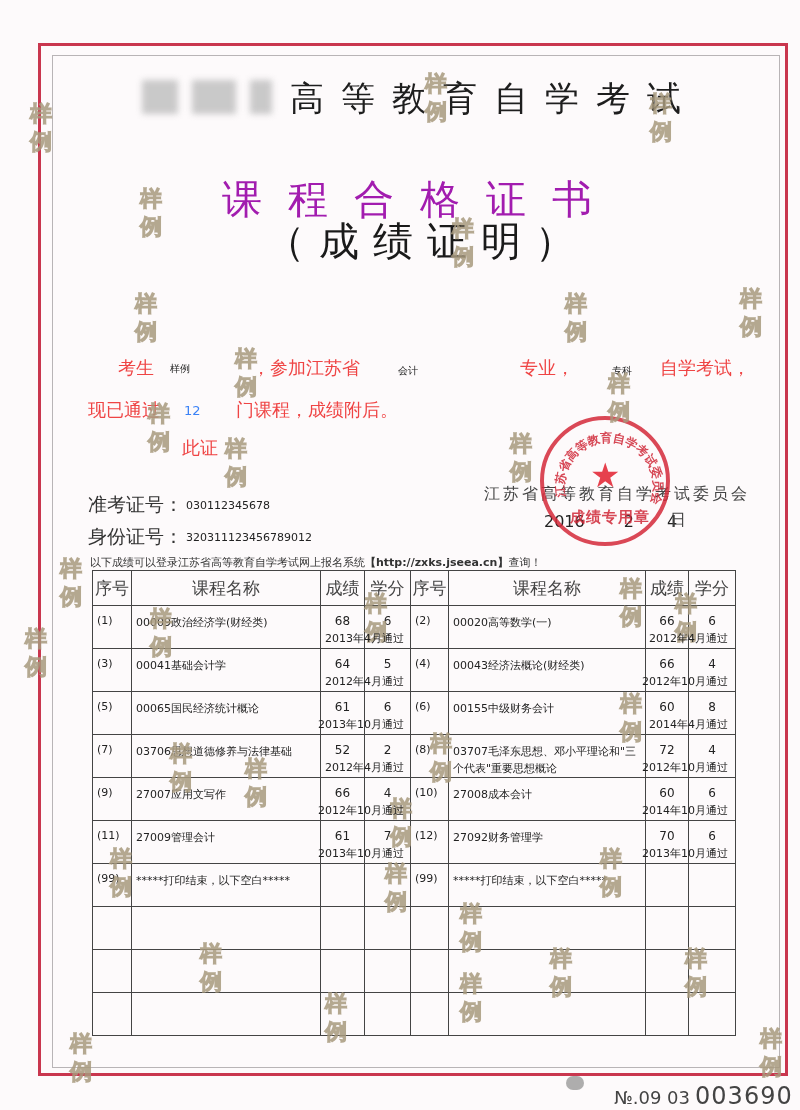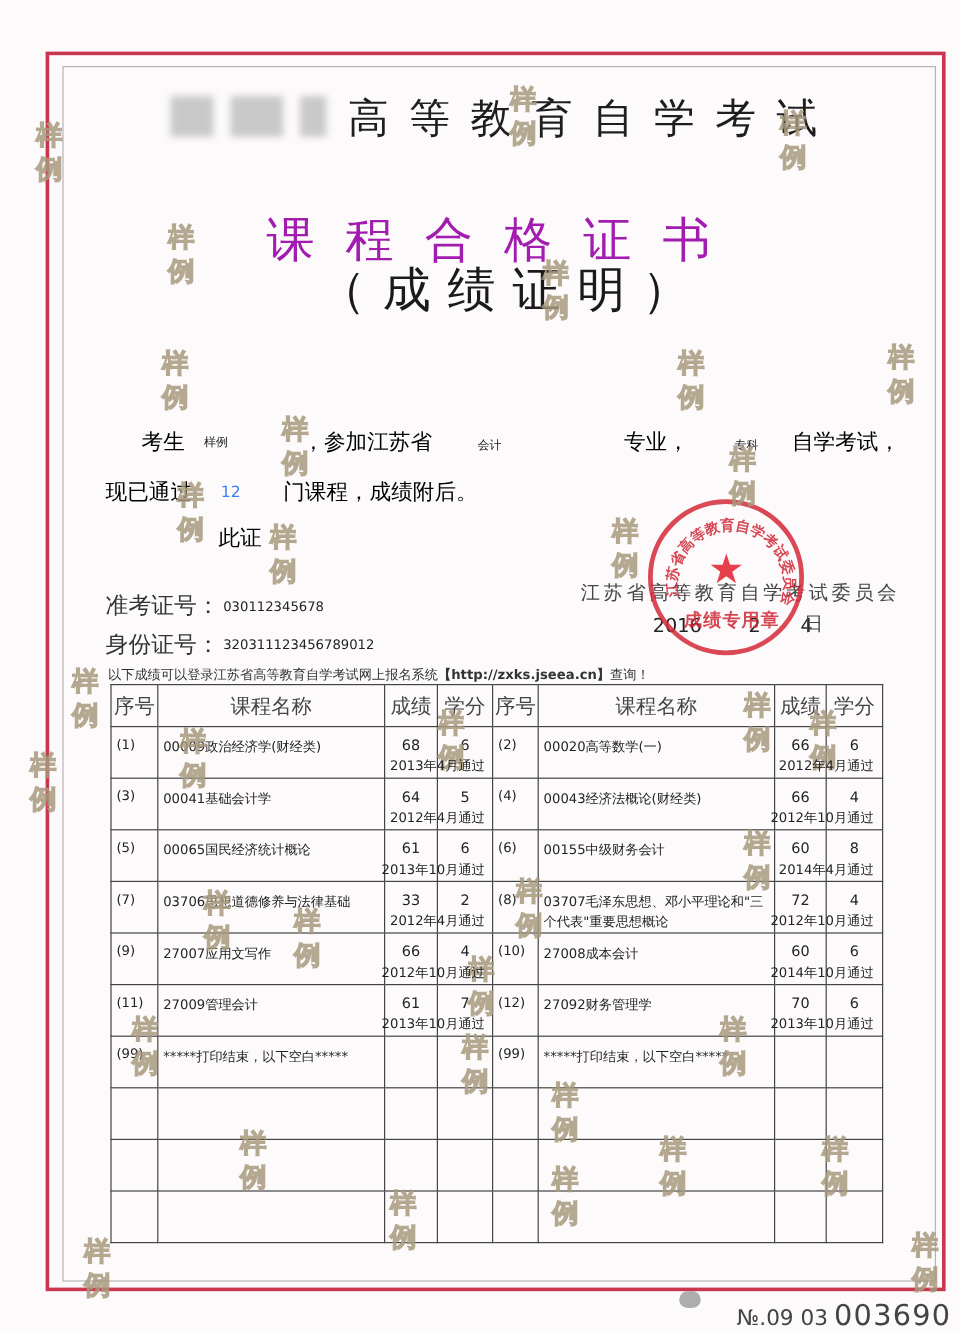--- a/index.html
+++ b/index.html
@@ -7,21 +7,21 @@
        font-family:"DejaVu Serif","Liberation Serif",serif;color:#2a2a2a;}
   .outer-border{position:absolute;left:38px;top:43px;width:750px;height:1033px;
        border:3px solid #c9364e;box-sizing:border-box;}
   .inner-border{position:absolute;left:52px;top:55px;width:728px;height:1013px;
        border:1px solid #b8b4b6;box-sizing:border-box;}
   .abs{position:absolute;}
   .blur-block{position:absolute;top:80px;height:34px;background:#bdbdbd;filter:blur(3px);opacity:.8;}
   .h-exam{left:290px;top:76px;font-size:34px;letter-spacing:17px;color:#1e1e1e;}
   .h-title{left:222px;top:172px;font-size:40px;letter-spacing:26px;color:#a21caf;}
   .h-sub{left:265px;top:214px;font-size:40px;letter-spacing:14px;color:#1a1a1a;}
-  .body-text{font-size:18px;color:#000000;}
+  .body-text{font-size:18px;color:#ef4444;}
   .small-fill{font-family:"DejaVu Sans","Liberation Sans",sans-serif;font-size:10px;color:#222;}
   .num-fill{font-family:"DejaVu Sans","Liberation Sans",sans-serif;font-size:13px;color:#3b82f6;}
   .label-big{font-size:19px;color:#333;}
   .id-val{font-family:"DejaVu Sans","Liberation Sans",sans-serif;font-size:11px;color:#222;}
   .note{left:90px;top:555px;font-size:11px;color:#333;font-family:"DejaVu Sans","Liberation Sans",sans-serif;}
   .note b{font-weight:bold;}
   .seal{position:absolute;left:540px;top:416px;width:130px;height:130px;border-radius:50%;
         border:4px solid #d42a3a;box-sizing:border-box;opacity:.85;}
   .seal-arc{position:absolute;left:0;top:0;width:130px;height:130px;}
   .seal-star{position:absolute;left:46px;top:38px;font-size:34px;color:#e3202f;line-height:1;}
@@ -211,21 +211,21 @@
           <div class="score-wrap">
         <span class="credit-val">8</span>
       </div>
         </td>
       </tr>
       <tr class="r">
       <td class="cell-no">(7)</td>
       <td class="cell-name">03706思想道德修养与法律基础</td>
       <td>
           <div class="score-wrap">
-        <span class="score-val">33</span>
+        <span class="score-val">52</span>
         <span class="pass-date">2012年4月通过</span>
       </div>
         </td>
       <td>
           <div class="score-wrap">
         <span class="credit-val">2</span>
       </div>
         </td>
       <td class="cell-no">(8)</td>
       <td class="cell-name">03707毛泽东思想、邓小平理论和"三个代表"重要思想概论</td>

